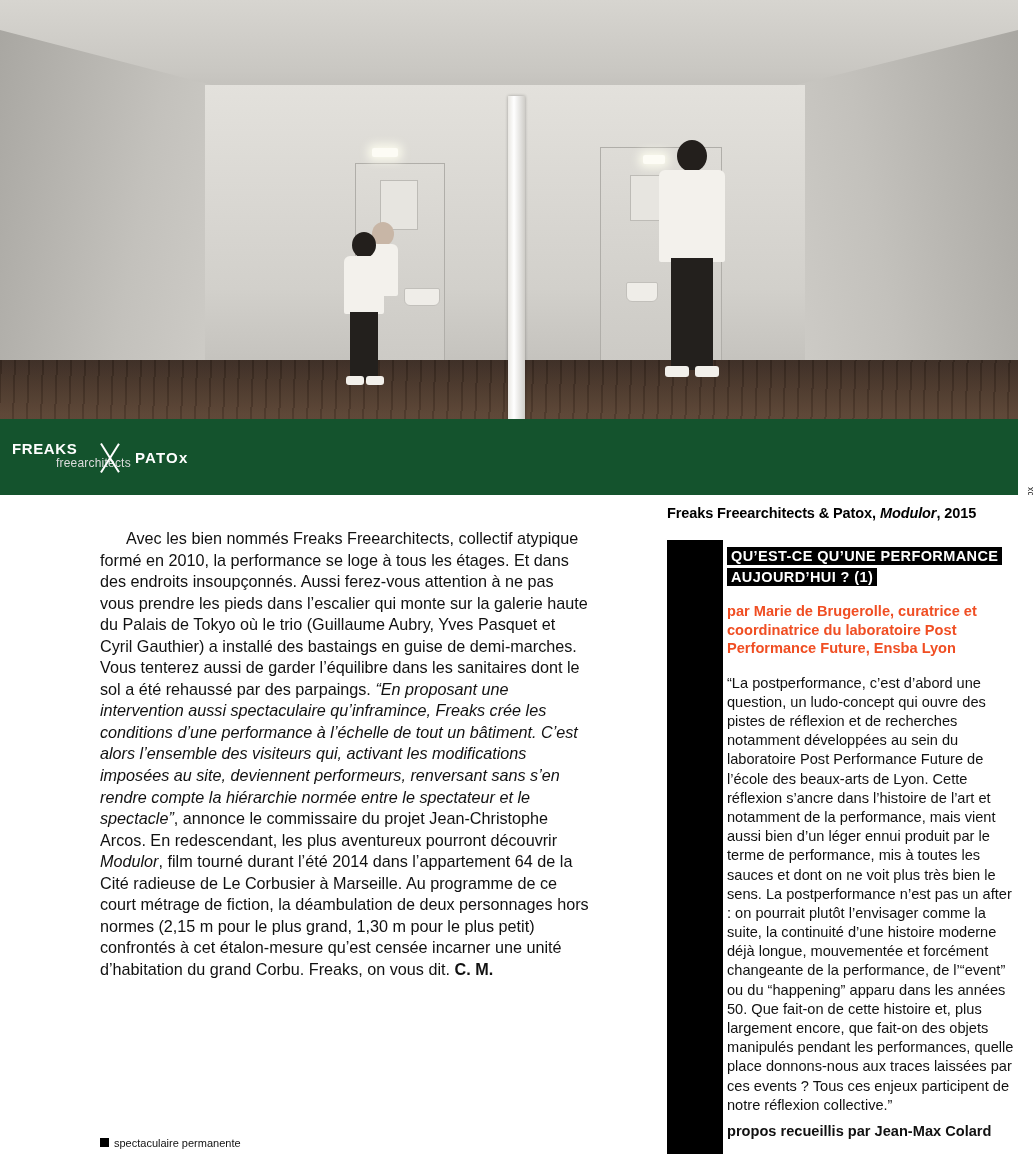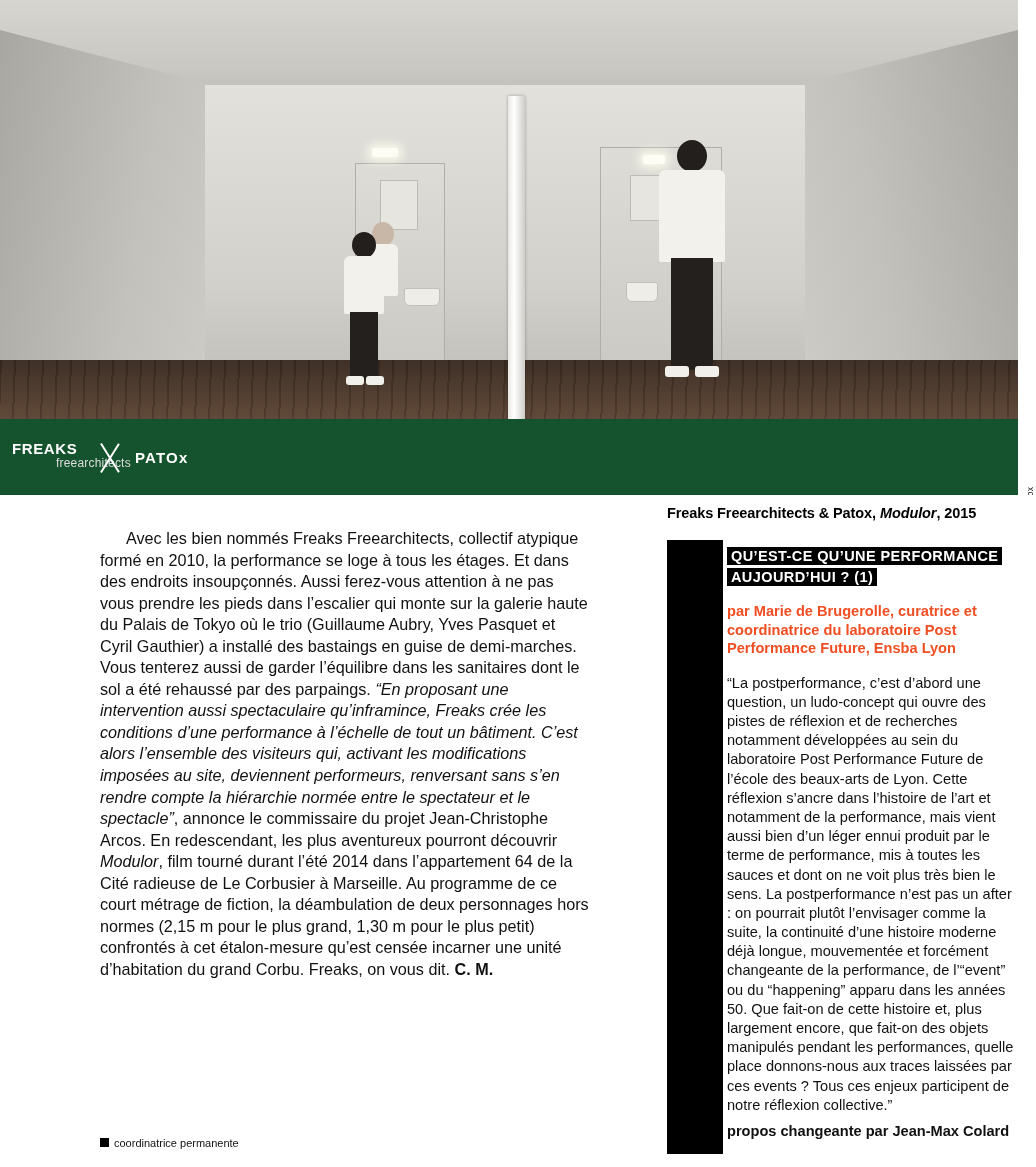--- a/index.html
+++ b/index.html
@@ -407,27 +407,27 @@
 
 <div class="article">
   <div class="art-body">
     <p>
       <span>Avec les bien nommés Freaks Freearchitects, collectif atypique formé en 2010, la performance se loge à tous les étages. Et dans des endroits insoupçonnés. Aussi ferez-vous attention à ne pas vous prendre les pieds dans l’escalier qui monte sur la galerie haute du Palais de Tokyo où le trio (Guillaume Aubry, Yves Pasquet et Cyril Gauthier) a installé des bastaings en guise de demi-marches. Vous tenterez aussi de garder l’équilibre dans les sanitaires dont le sol a été rehaussé par des parpaings. </span><i>“En proposant une intervention aussi spectaculaire qu’inframince, Freaks crée les conditions d’une performance à l’échelle de tout un bâtiment. C’est alors l’ensemble des visiteurs qui, activant les modifications imposées au site, deviennent performeurs, renversant sans s’en rendre compte la hiérarchie normée entre le spectateur et le spectacle”</i><span>, annonce le commissaire du projet Jean-Christophe Arcos. En redescendant, les plus aventureux pourront découvrir </span><i>Modulor</i><span>, film tourné durant l’été 2014 dans l’appartement 64 de la Cité radieuse de Le Corbusier à Marseille. Au programme de ce court métrage de fiction, la déambulation de deux personnages hors normes (2,15 m pour le plus grand, 1,30 m pour le plus petit) confrontés à cet étalon-mesure qu’est censée incarner une unité d’habitation du grand Corbu. Freaks, on vous dit. </span><b>C. M.</b>
     </p>
   </div>
 </div>
 
 <div class="art-footer">
-  <span class="sq"></span><span>coordinatrice permanente</span>
+  <span class="sq"></span><span>spectaculaire permanente</span>
 </div>
 
 <div class="sidebar">
   <div class="sb-blackbar"></div>
   <div class="sb-content">
     <div class="sb-kicker-wrap">
       <span class="sb-kicker">QU’EST-CE QU’UNE PERFORMANCE</span><br>
       <span class="sb-kicker">AUJOURD’HUI ? (1)</span>
     </div>
     <div class="sb-author">par Marie de Brugerolle, curatrice et coordinatrice du laboratoire Post Performance Future, Ensba Lyon</div>
     <div class="sb-quote">“La postperformance, c’est d’abord une question, un ludo-concept qui ouvre des pistes de réflexion et de recherches notamment développées au sein du laboratoire Post Performance Future de l’école des beaux-arts de Lyon. Cette réflexion s’ancre dans l’histoire de l’art et notamment de la performance, mais vient aussi bien d’un léger ennui produit par le terme de performance, mis à toutes les sauces et dont on ne voit plus très bien le sens. La postperformance n’est pas un after : on pourrait plutôt l’envisager comme la suite, la continuité d’une histoire moderne déjà longue, mouvementée et forcément changeante de la performance, de l’“event” ou du “happening” apparu dans les années 50. Que fait-on de cette histoire et, plus largement encore, que fait-on des objets manipulés pendant les performances, quelle place donnons-nous aux traces laissées par ces events ? Tous ces enjeux participent de notre réflexion collective.”</div>
-    <div class="sb-credit">propos changeante par Jean-Max Colard</div>
+    <div class="sb-credit">propos recueillis par Jean-Max Colard</div>
   </div>
 </div>
 
 </body></html>

